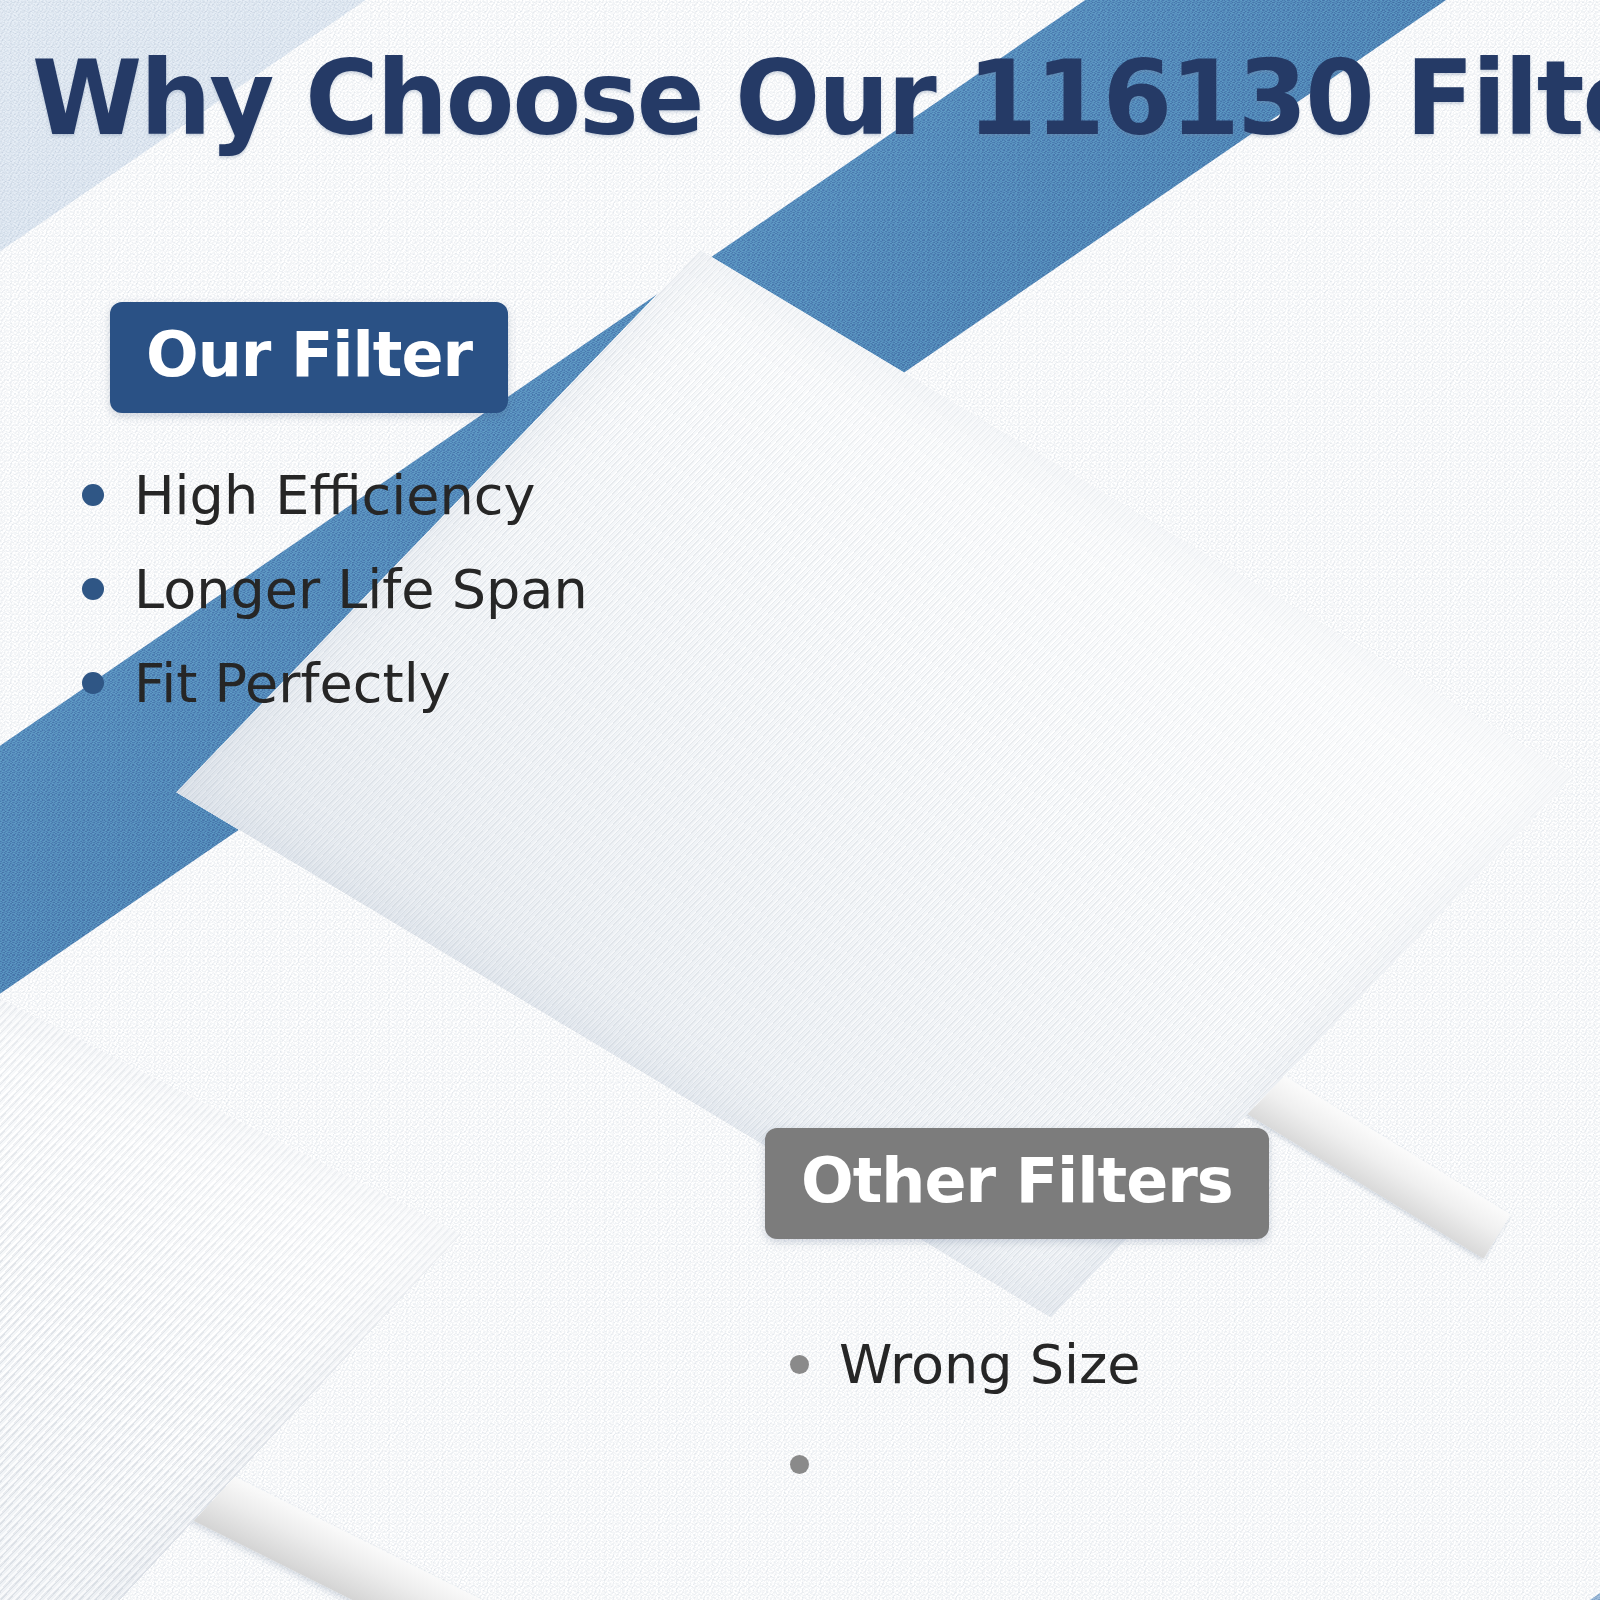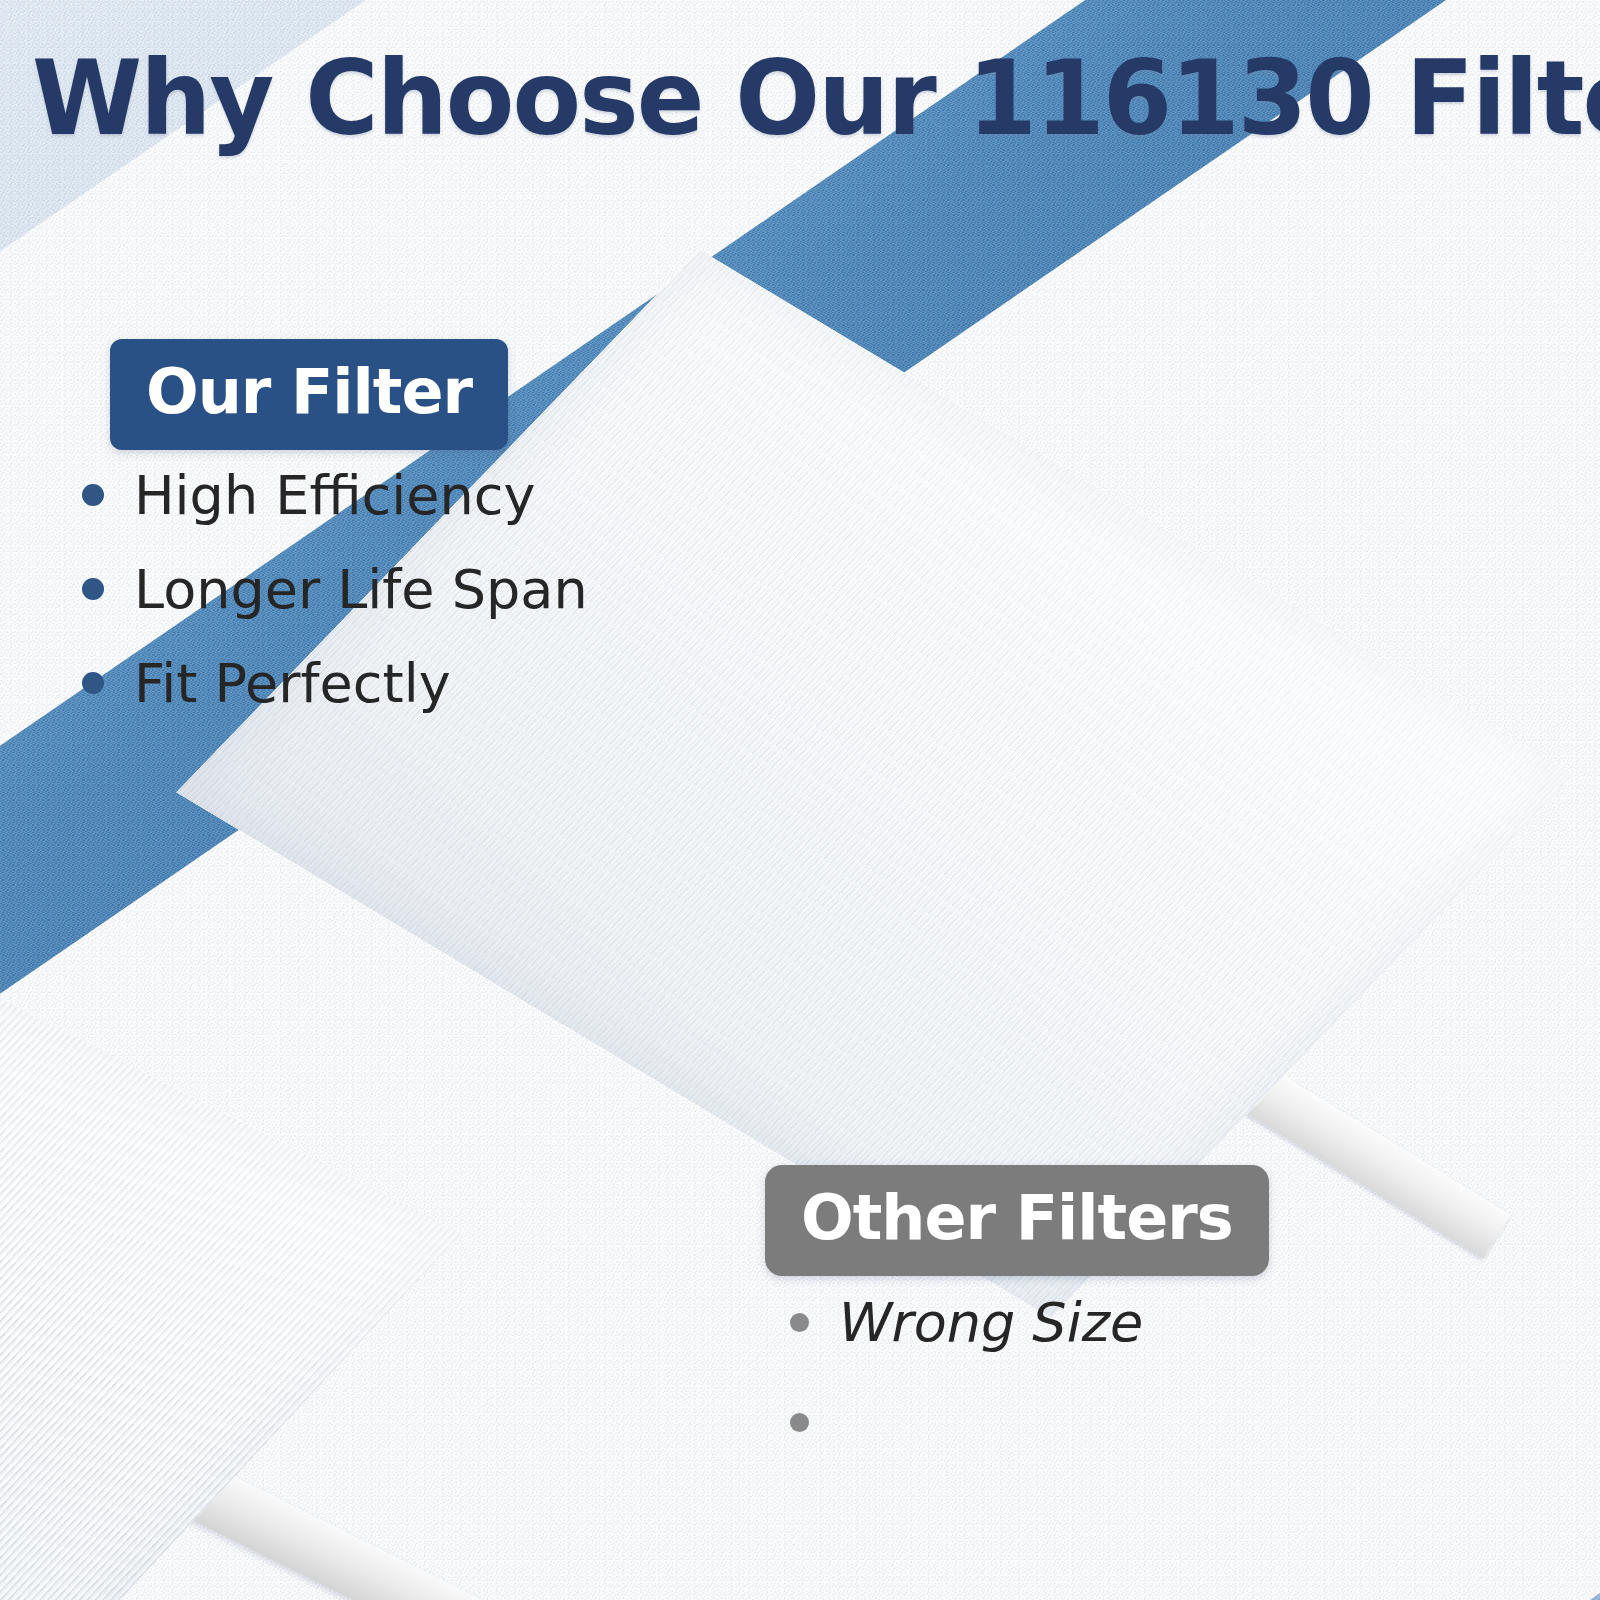--- a/index.html
+++ b/index.html
@@ -146,45 +146,44 @@
     position:absolute;
     display:inline-flex;align-items:center;justify-content:center;
     border-radius:12px;
     color:#ffffff;
     font-weight:bold;
     font-size:62px;
     letter-spacing:-1px;
     padding:16px 36px 22px 36px;
     box-shadow:0 3px 8px rgba(80,100,130,.25);
     white-space:nowrap;
-    margin-top:37px;
   }
   #badge-our{ left:110px; top:302px; background:#2a5185; }
-  #badge-other{ left:765px; top:1128px; background:#7c7c7c;border-radius:17px; }
+  #badge-other{ left:765px; top:1128px; background:#7c7c7c; }
 
   .bullets{position:absolute;}
   .bullet-row{
     display:flex;align-items:center;
     white-space:nowrap;
   }
   .dot{
     flex:0 0 auto;border-radius:50%;
   }
   .bullet-label{
     font-size:54px;
     color:#262626;
     letter-spacing:0px;
     text-align:center;
   }
 
   #bullets-our{ left:82px; top:448px; }
   #bullets-our .bullet-row{ height:94px; }
   #bullets-our .dot{ width:22px;height:22px;background:#2f5685;margin-right:30px; }
 
-  #bullets-other{ left:790px; top:1272px;font-style:italic; }
+  #bullets-other{ left:790px; top:1314px; }
   #bullets-other .bullet-row{ height:100px; }
   #bullets-other .dot{ width:19px;height:19px;background:#8a8a8a;margin-right:30px; }
 </style>
 </head>
 <body>
 
 <div class="stage">
 
   <div class="bg-base"></div>
   <div class="band-white-lower"></div>

